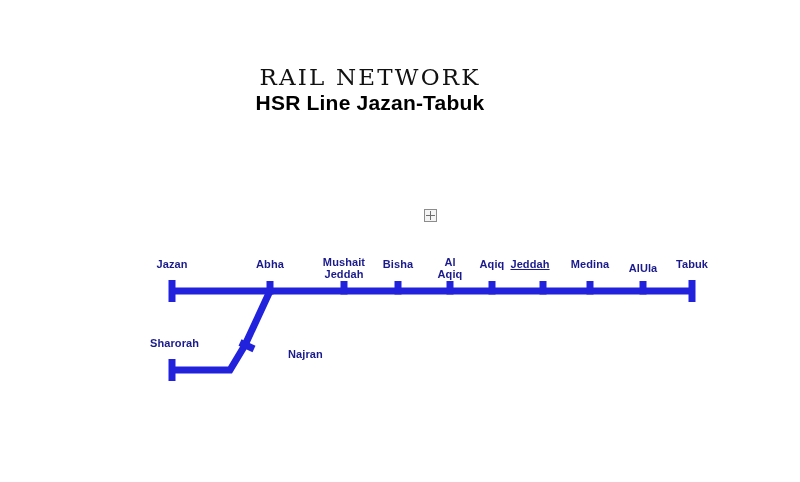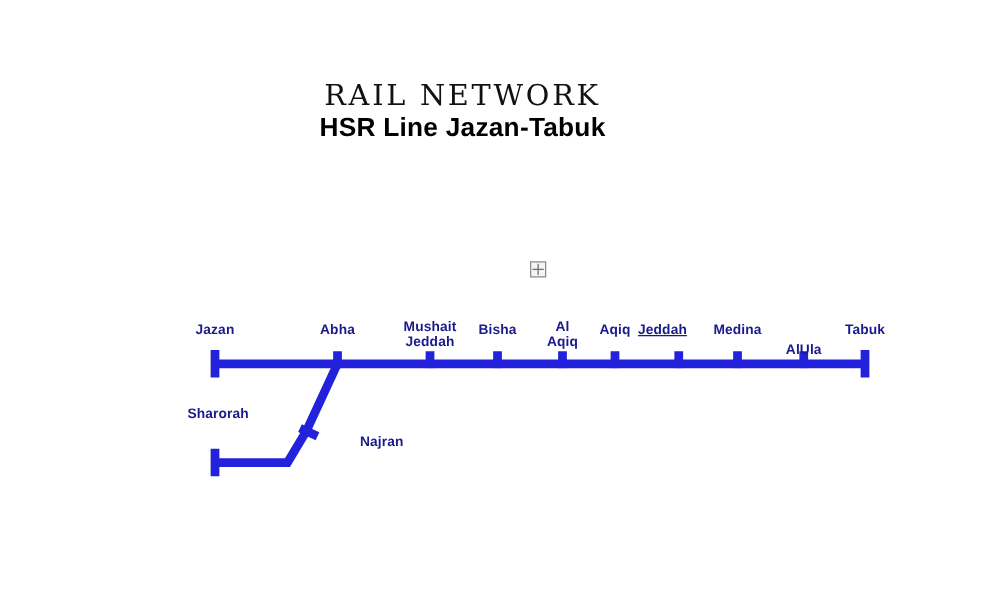--- a/index.html
+++ b/index.html
@@ -146,19 +146,19 @@
 
   <div id="label-layer">
       <div class="station-label" style="left: 172px; top: 258px; text-align: right;"><div>Jazan</div></div>
       <div class="station-label" style="left: 270px; top: 258px;"><div>Abha</div></div>
       <div class="station-label" style="left: 344px; top: 256px;"><div>Mushait</div><div>Jeddah</div></div>
       <div class="station-label" style="left: 398px; top: 258px;"><div>Bisha</div></div>
       <div class="station-label" style="left: 450px; top: 256px;"><div>Al</div><div>Aqiq</div></div>
       <div class="station-label" style="left: 492px; top: 258px;"><div>Aqiq</div></div>
       <div class="station-label" style="left: 530px; top: 258px; text-decoration: underline;"><div>Jeddah</div></div>
       <div class="station-label" style="left: 590px; top: 258px;"><div>Medina</div></div>
-      <div class="station-label" style="left: 643px; top: 274px; text-align: right;"><div>AlUla</div></div>
+      <div class="station-label" style="left: 643px; top: 262px; text-align: right;"><div>AlUla</div></div>
       <div class="station-label" style="left: 692px; top: 258px;"><div>Tabuk</div></div>
-      <div class="station-label left-anchored" style="left: 150px; top: 325px;"><div>Sharorah</div></div>
+      <div class="station-label left-anchored" style="left: 150px; top: 337px;"><div>Sharorah</div></div>
       <div class="station-label left-anchored" style="left: 264px; top: 348px; margin-left: 24px;"><div>Najran</div></div>
     </div>
 
 </div>
 
 </body></html>

